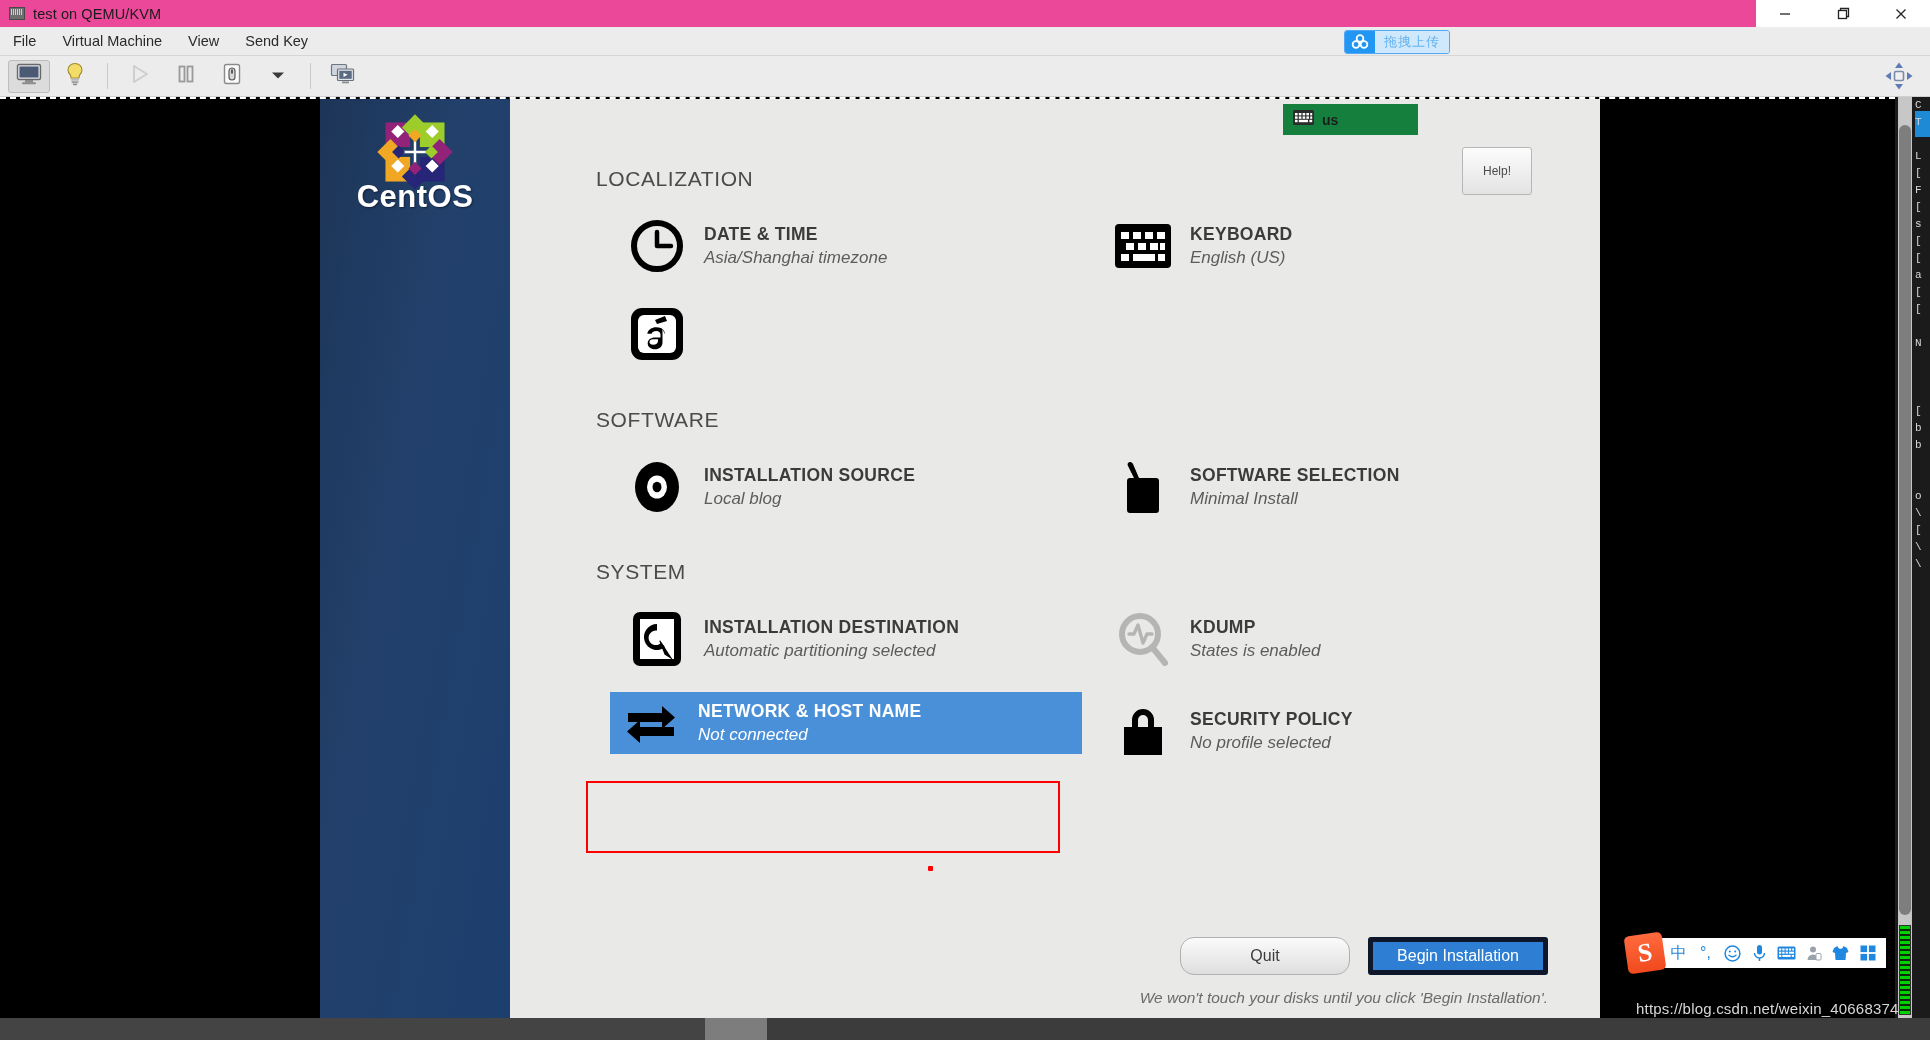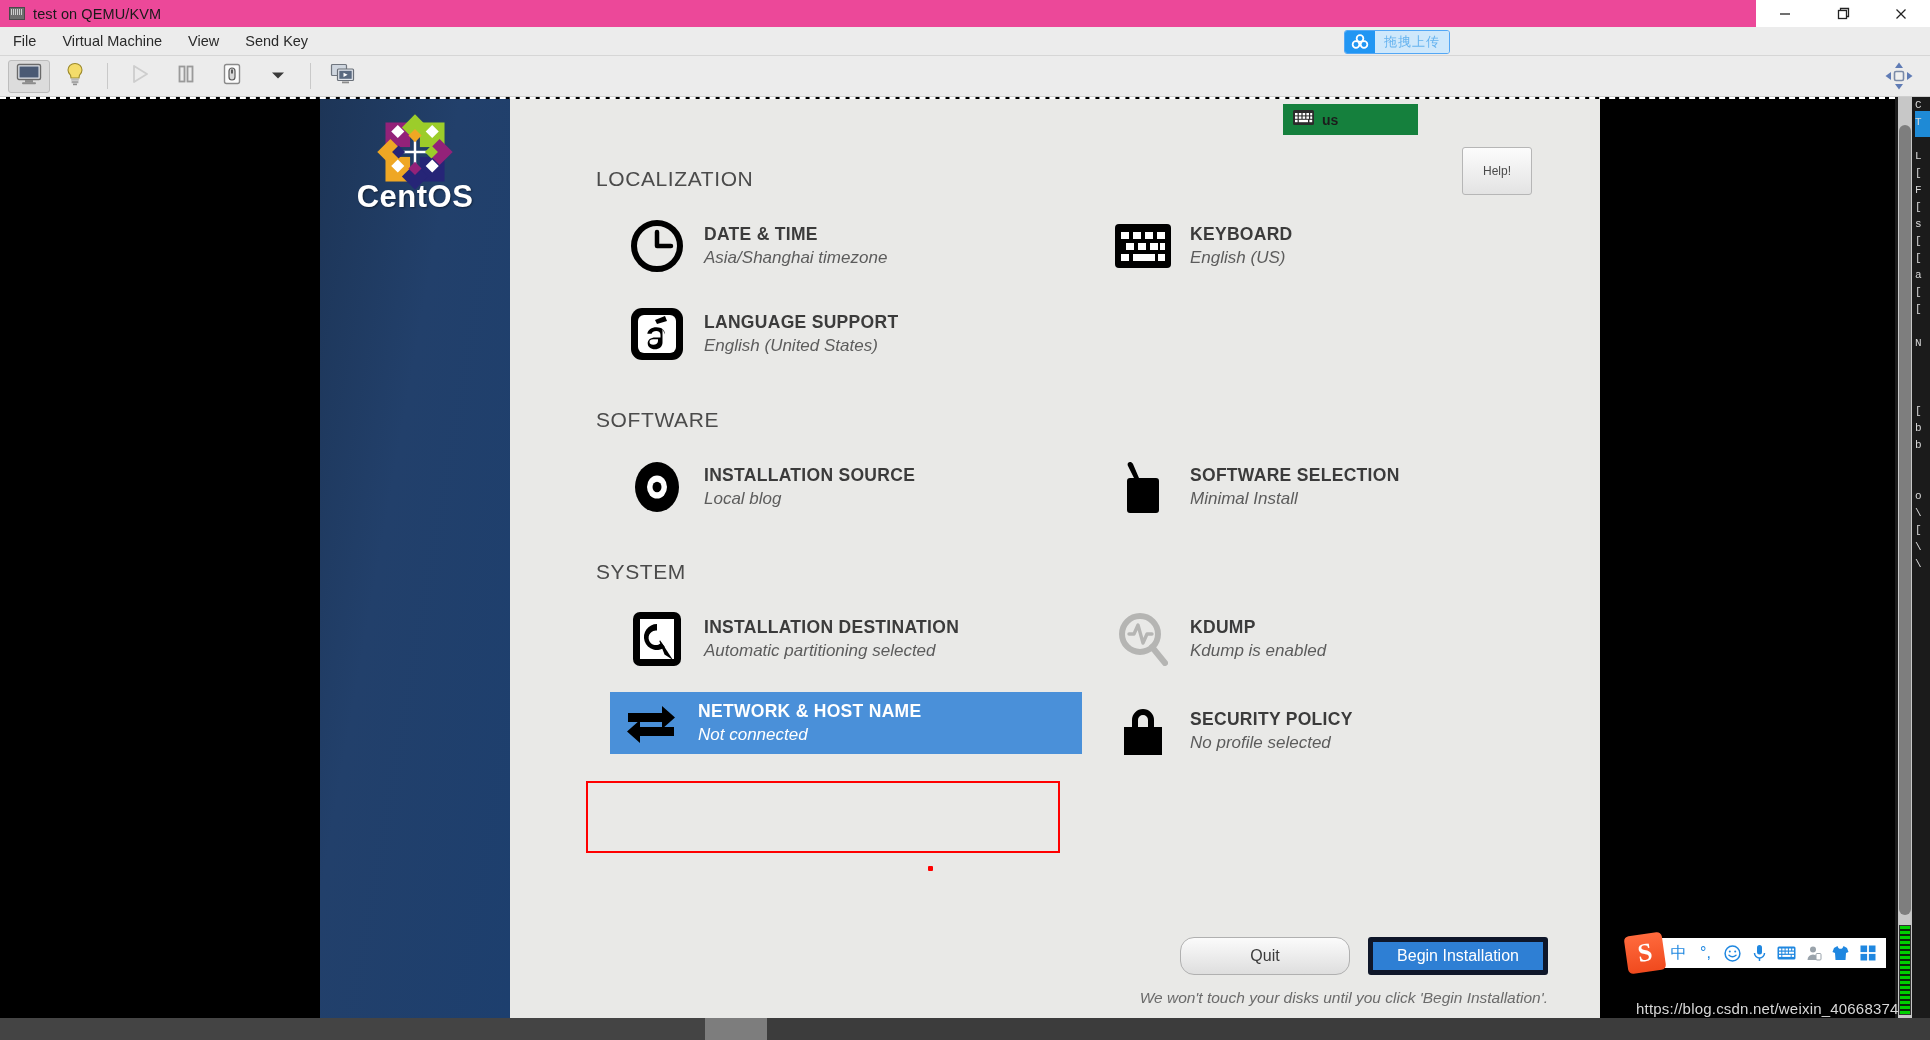--- a/index.html
+++ b/index.html
@@ -442,24 +442,20 @@
 
         <div class="hub-item" style="left:106px; top:196px; width:420px;">
           <div class="hub-icon">
             <svg width="54" height="54" viewBox="0 0 54 54">
               <rect x="1" y="1" width="52" height="52" rx="11" fill="#000"></rect>
               <rect x="8" y="8" width="38" height="38" rx="6" fill="#fff"></rect>
               <path d="M25 13 L35 9 L37 14 L27 17 Z" fill="#000"></path>
               <path d="M32.5 22 v13.5 c0 4-3.2 6.8-7.6 6.8 -4.2 0-7.2-2.4-7.2-6 0-3.6 2.9-5.9 7.6-5.9 h5.2 v-2.6 c0-2.3-1.6-3.7-4.3-3.7 -2.4 0-4 1-4.6 2.7 h-4.3 c.7-4 4.2-6.5 9.1-6.5 5.4 0 8.6 2.8 8.6 7.3 z m-4.5 11.9 v-1.6 h-4.8 c-2.4 0-3.7 1-3.7 2.7 0 1.7 1.4 2.7 3.7 2.7 2.8 0 4.8-1.6 4.8-3.8 z" fill="#000"></path>
             </svg>
           </div>
-          <div class="hub-text">
-            <div class="hub-title">LANGUAGE SUPPORT</div>
-            <div class="hub-sub">English (United States)</div>
-          </div>
         </div>
 
         <div class="sect-title" style="left:86px; top:309px;">SOFTWARE</div>
 
         <div class="hub-item" style="left:106px; top:349px; width:440px;">
           <div class="hub-icon">
             <svg width="56" height="56" viewBox="0 0 56 56">
               <ellipse cx="28" cy="28" rx="22" ry="25" fill="#000"></ellipse>
               <ellipse cx="28" cy="28" rx="10" ry="11.5" fill="#fff"></ellipse>
               <ellipse cx="28" cy="28" rx="4.5" ry="5.2" fill="#000"></ellipse>
@@ -504,21 +500,21 @@
         <div class="hub-item dim" style="left:592px; top:501px; width:400px;">
           <div class="hub-icon">
             <svg width="56" height="58" viewBox="0 0 56 58">
               <circle cx="25" cy="24" r="18" fill="none" stroke="#000" stroke-width="6"></circle>
               <path d="M14 24 h5 l4 -9 l5 18 l4 -9 h5" fill="none" stroke="#000" stroke-width="3.4" stroke-linejoin="round" stroke-linecap="round"></path>
               <line x1="37" y1="37" x2="50" y2="53" stroke="#000" stroke-width="6" stroke-linecap="round"></line>
             </svg>
           </div>
           <div class="hub-text">
             <div class="hub-title">KDUMP</div>
-            <div class="hub-sub">Kdump is enabled</div>
+            <div class="hub-sub">States is enabled</div>
           </div>
         </div>
 
         <div class="hub-item selected" style="left:100px; top:593px; width:472px; height:62px;">
           <div class="hub-icon">
             <svg width="58" height="50" viewBox="0 0 58 50">
               <path d="M6 15 h34 v-7 l13 11.5 -13 11.5 v-7 H6 Z" fill="#000"></path>
               <path d="M52 35 H18 v-7 L5 39.5 18 51 v-7 h34 Z" fill="#000" transform="translate(0,-6)"></path>
             </svg>
           </div>

